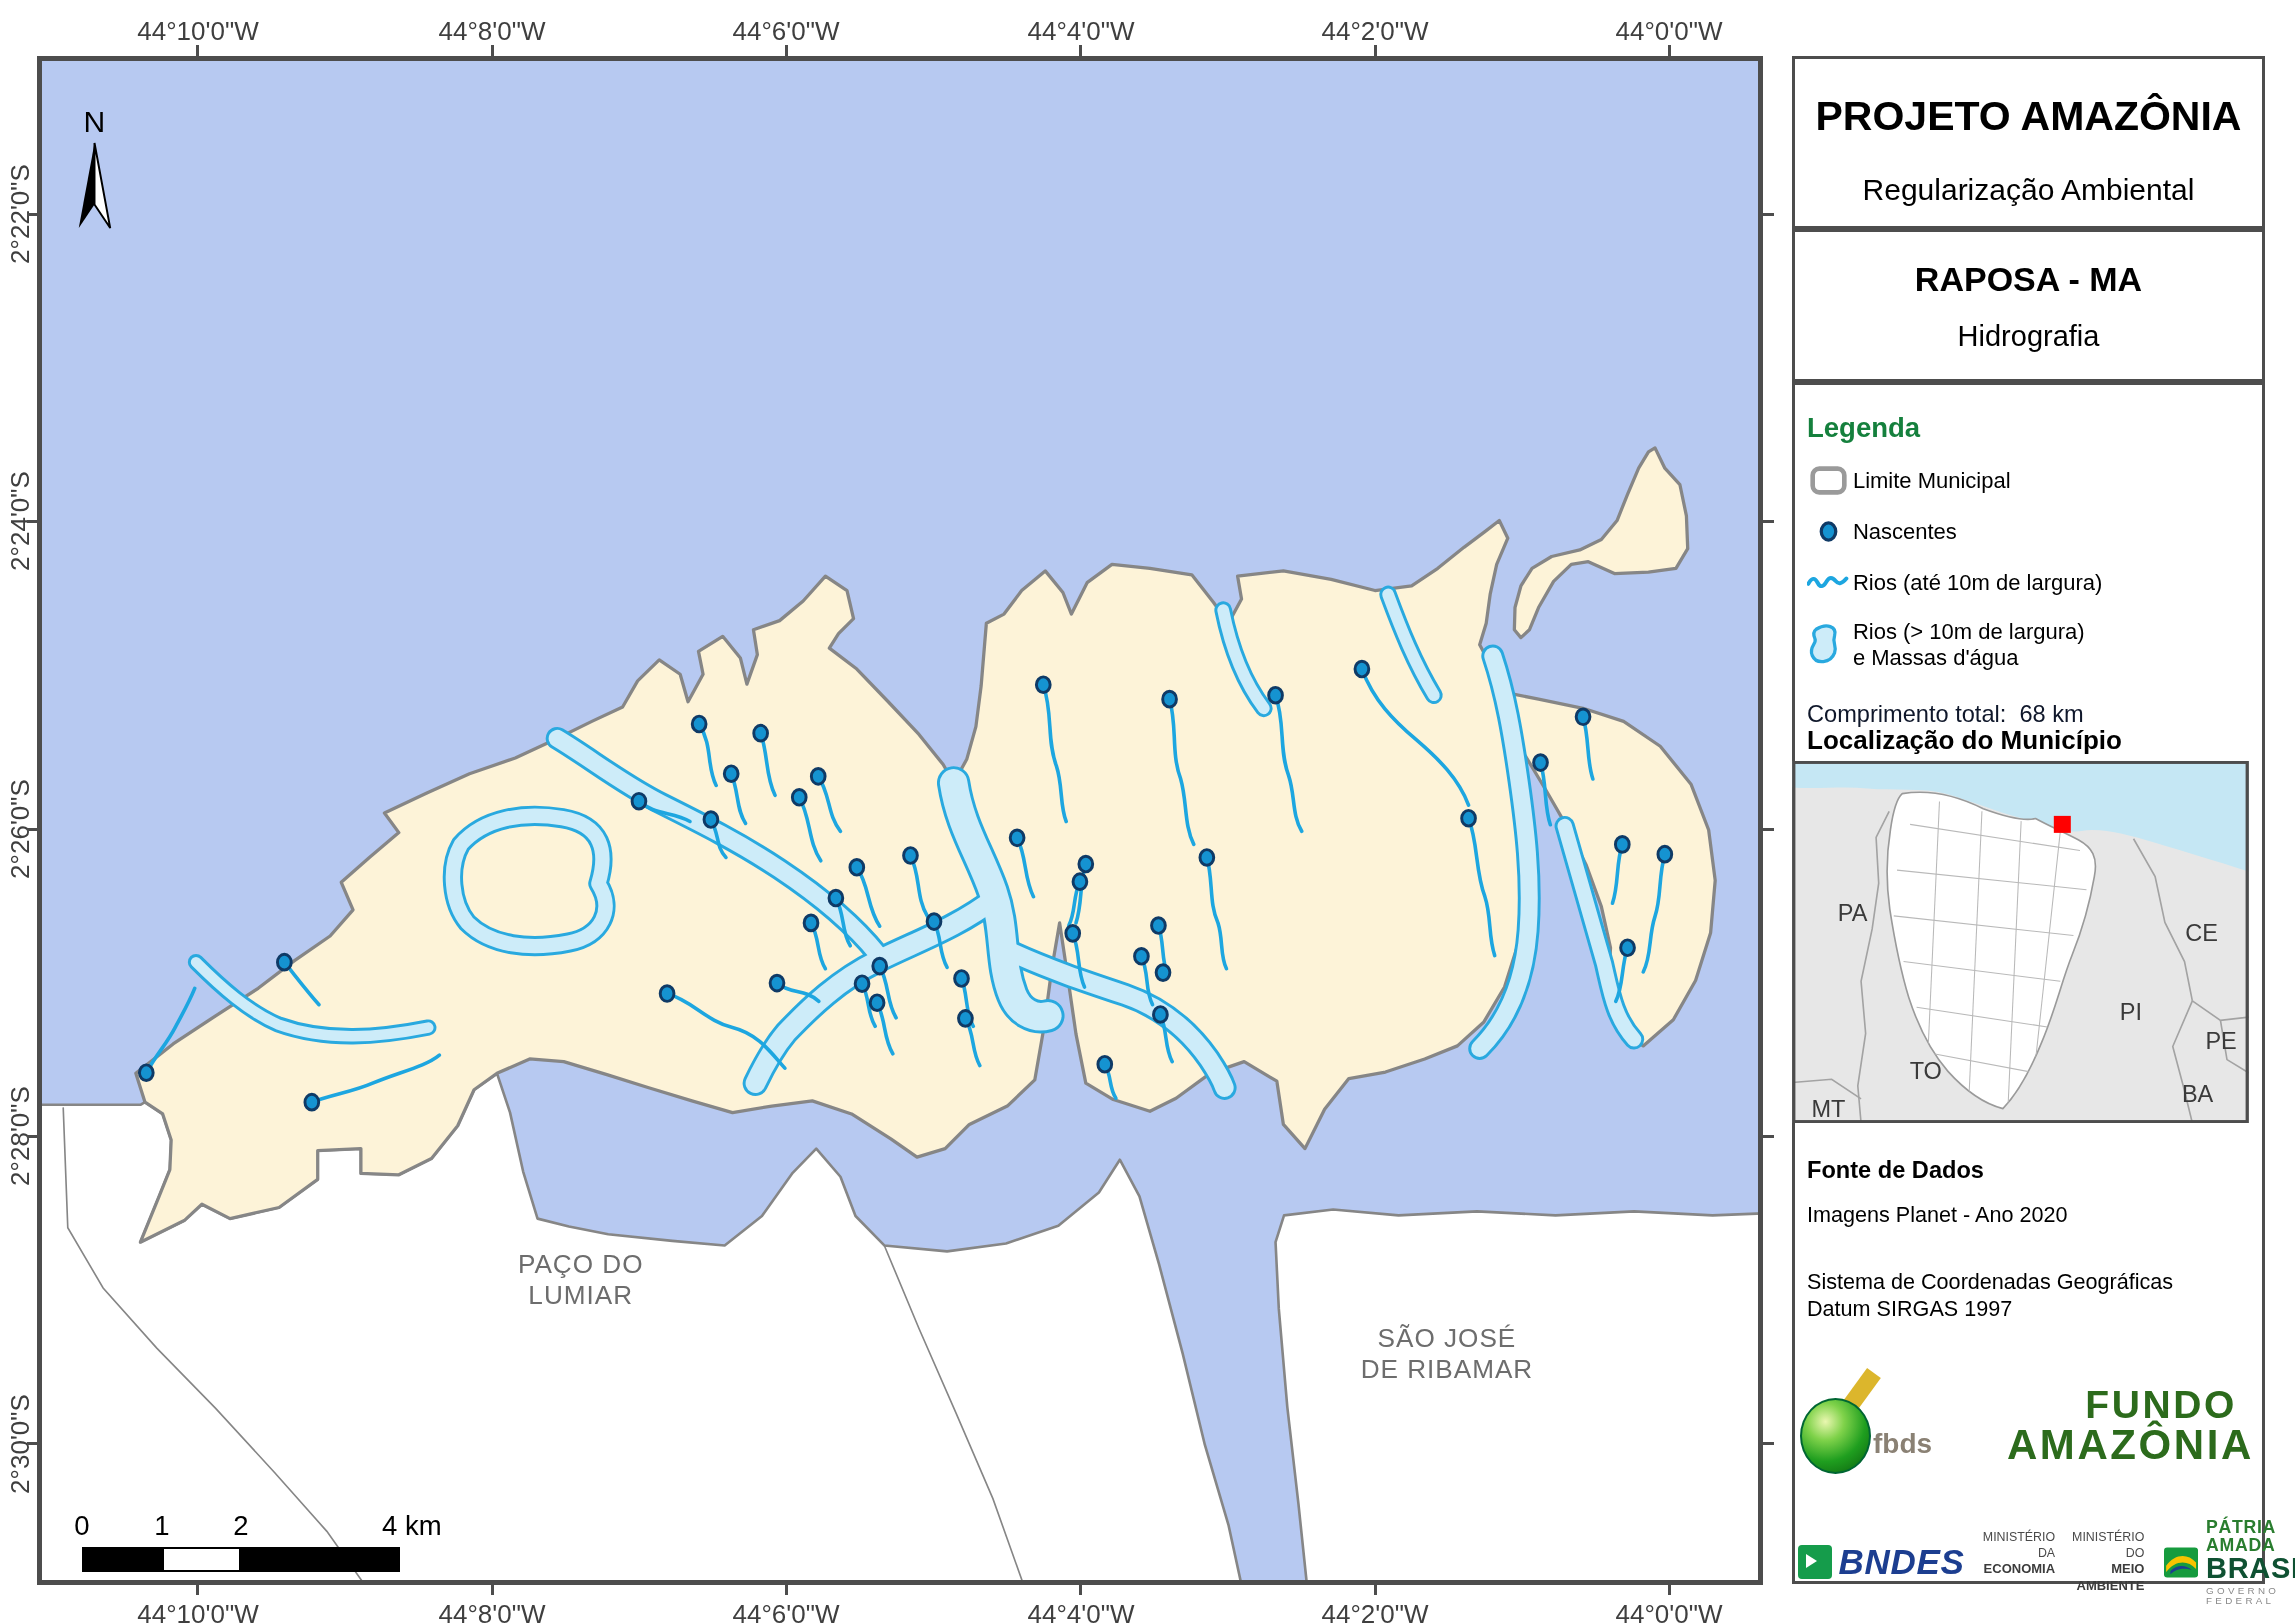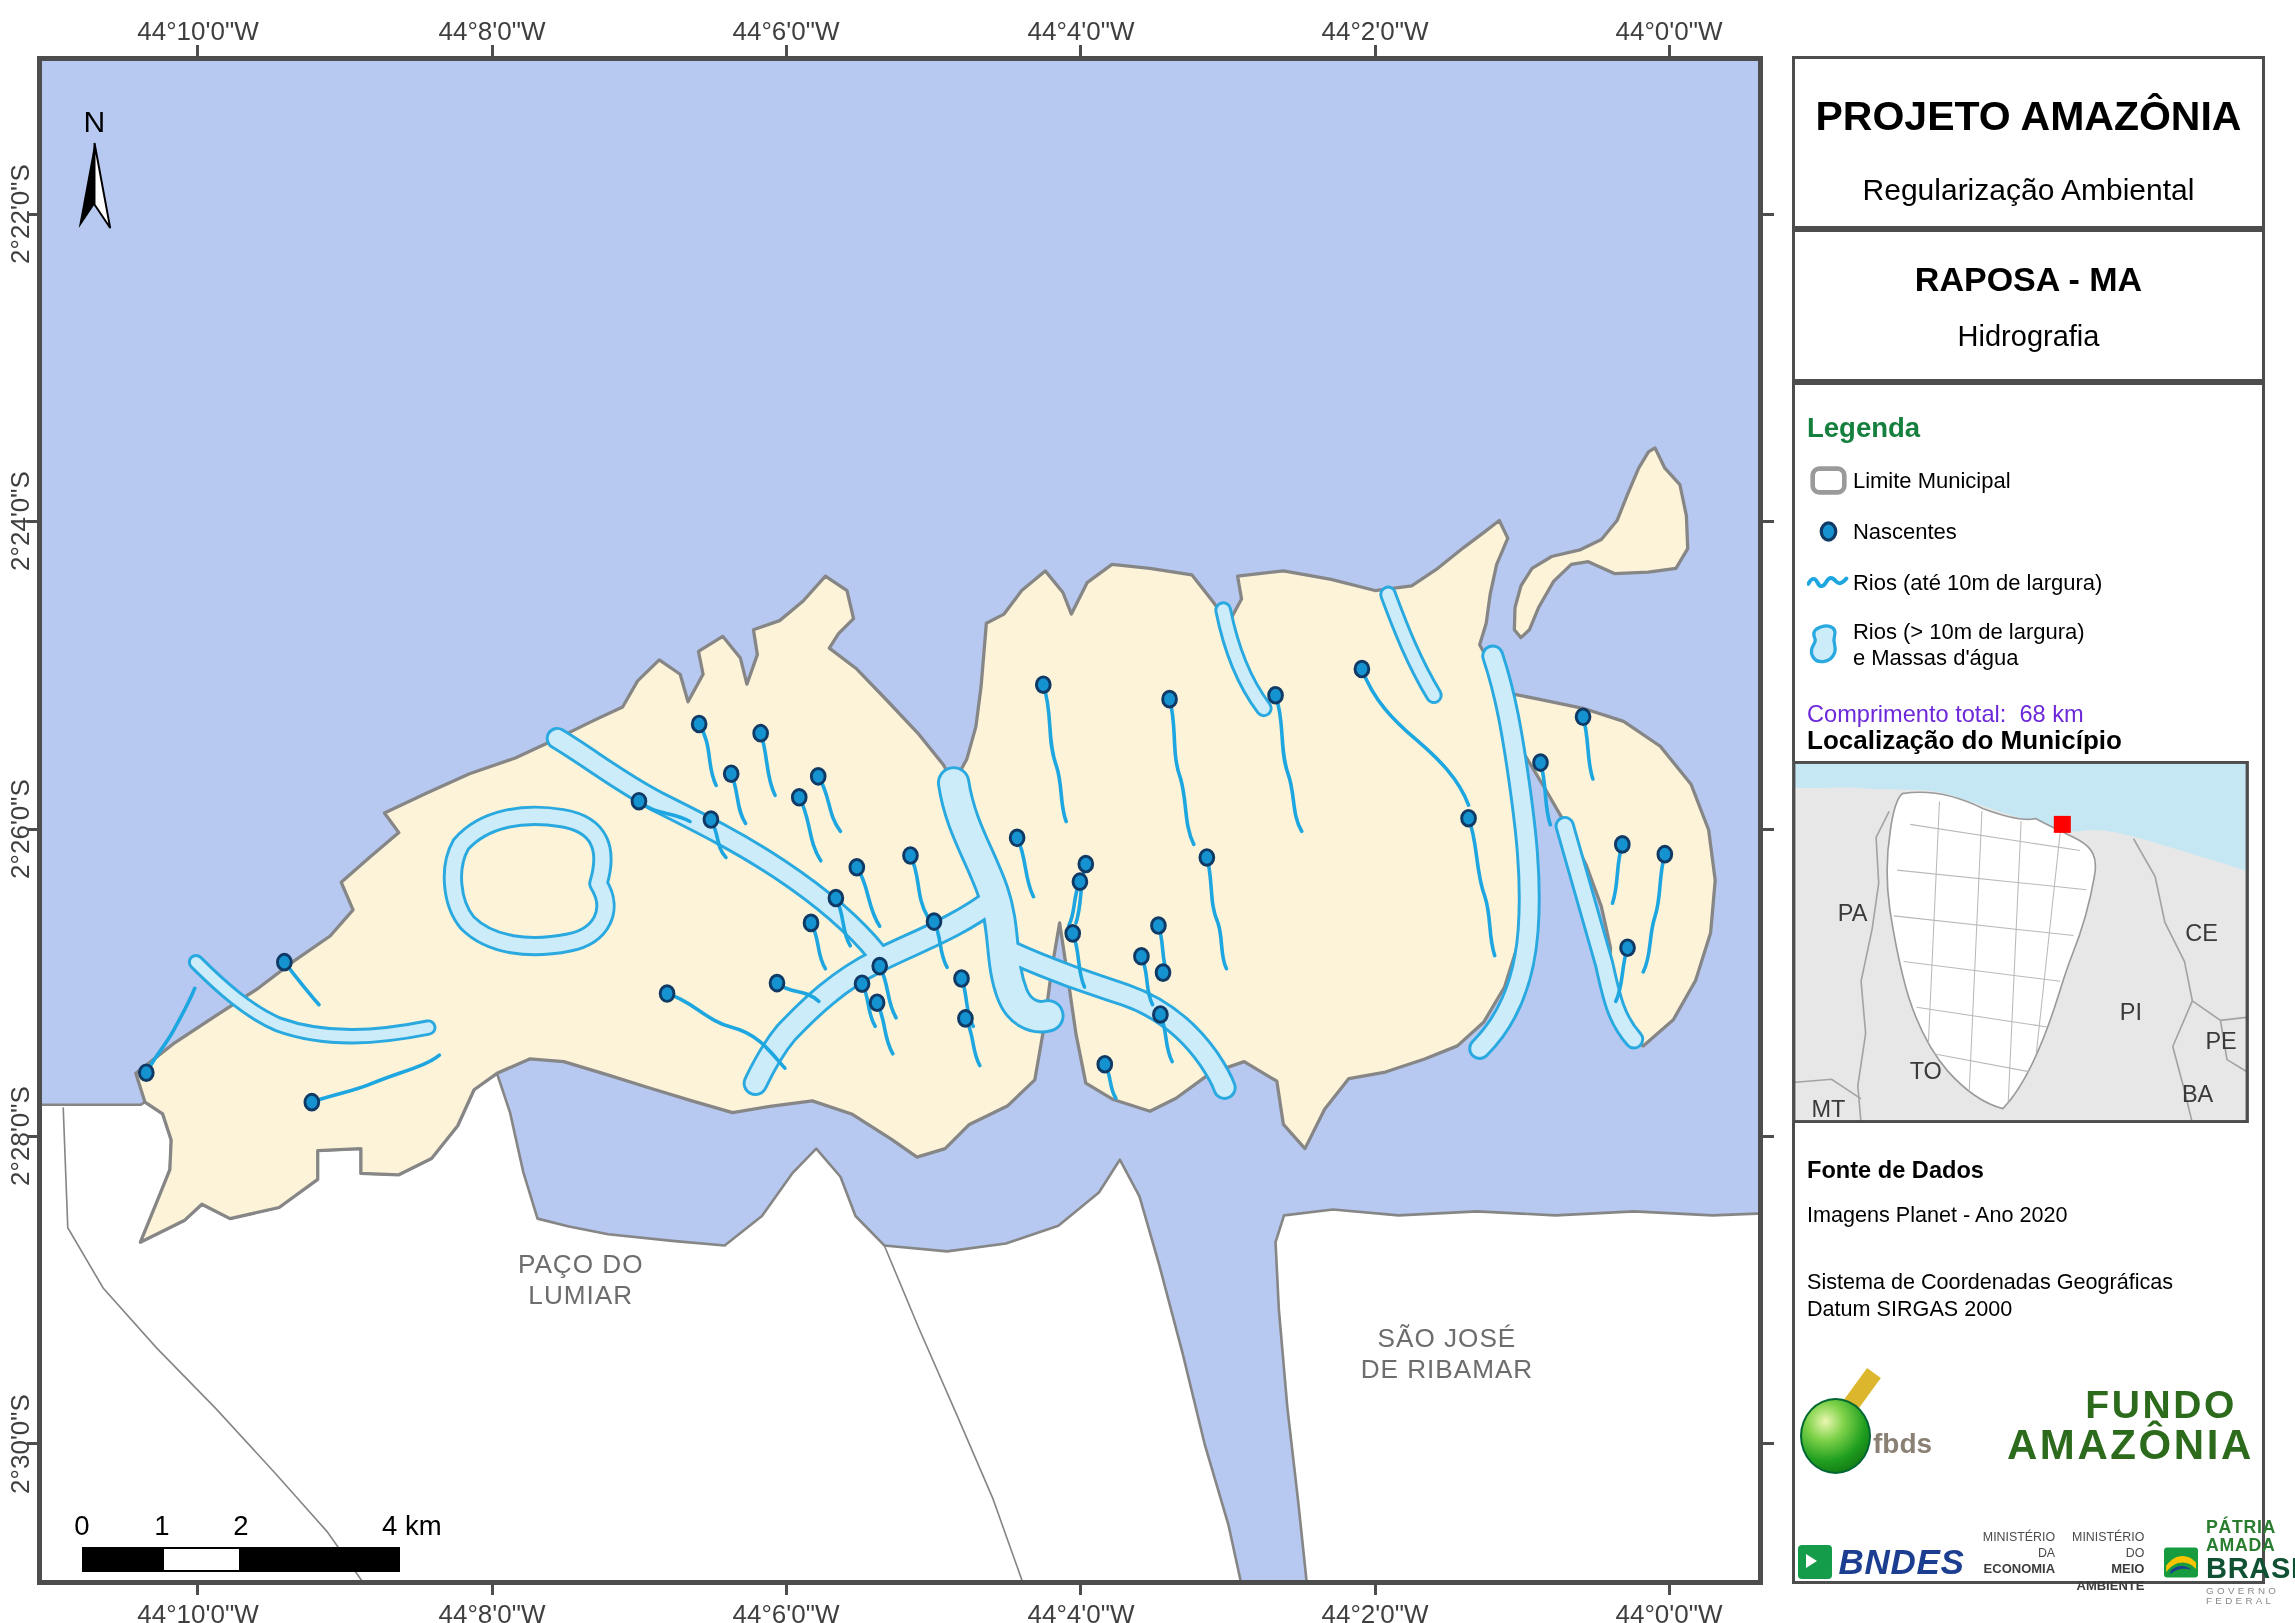--- a/index.html
+++ b/index.html
@@ -19,21 +19,21 @@
              box-sizing:border-box;background:#fff;}
   .ttl1{font-weight:bold;font-size:41px;text-align:center;margin-top:34px;}
   .ttl2{font-size:30px;text-align:center;margin-top:33px;}
   .ttl3{font-weight:bold;font-size:34px;text-align:center;margin-top:27.5px;}
   .ttl4{font-size:29px;text-align:center;margin-top:21px;}
   .sec-h{font-weight:bold;font-size:27.5px;color:#15803d;}
   .leg-wrap{position:absolute;left:1807px;top:412px;width:445px;}
   .leg-row{display:flex;align-items:center;margin-top:22px;}
   .leg-sym{width:42px;flex:0 0 42px;display:flex;justify-content:center;}
   .leg-lab{font-size:22px;color:#000;margin-left:3.9px;line-height:1.18;}
-  .comp{font-size:23.6px;color:#6d28d9;margin-top:30px;white-space:pre;}
+  .comp{font-size:23.6px;color:#0f172a;margin-top:30px;white-space:pre;}
   .loc-h{position:absolute;left:1807px;top:725px;font-weight:bold;font-size:26px;}
   .inset-svg{position:absolute;left:1792px;top:761px;width:457px;height:362px;}
   .fonte{position:absolute;left:1807px;top:1157px;width:432px;}
   .fonte .h{font-weight:bold;font-size:23.6px;}
   .fonte .l1{font-size:21.6px;margin-top:18.3px;}
   .fonte .l2{font-size:21.6px;margin-top:41px;line-height:1.25;}
   .fbds{position:absolute;left:1800px;top:1370px;width:196px;height:124px;}
   .fbds-bar{position:absolute;left:44px;top:-3.9px;width:17px;height:73px;background:#dcb62c;transform:rotate(36deg);}
   .fbds-ball{position:absolute;left:0px;top:27.5px;width:71px;height:76px;border-radius:50%;
      background:radial-gradient(circle at 35% 30%,#eaf7b0 0%,#7fd24a 28%,#1f9e1f 60%,#0a5c0c 100%);
@@ -283,21 +283,21 @@
       <text x="3360" y="1685" text-anchor="middle" fill="#3a3a3a" font-size="36">BA</text>
       <text x="2795" y="1708" text-anchor="middle" fill="#3a3a3a" font-size="36">MT</text>
       <rect x="2742" y="1165" width="694" height="550" fill="none" stroke="#4d4d4d" stroke-width="5"></rect>
     </svg>
 
 <div class="fonte">
   <div class="h">Fonte de Dados</div>
   <div class="l1">Imagens Planet - Ano 2020</div>
   <div class="l2">
     <div>Sistema de Coordenadas Geográficas</div>
-    <div>Datum SIRGAS 2000</div>
+    <div>Datum SIRGAS 1997</div>
   </div>
 </div>
 
 <div class="fbds">
   <div class="fbds-bar"></div>
   <div class="fbds-ball"></div>
   <div class="fbds-txt">fbds</div>
 </div>
 <div class="fundo">
   <div class="f1">FUNDO</div>

